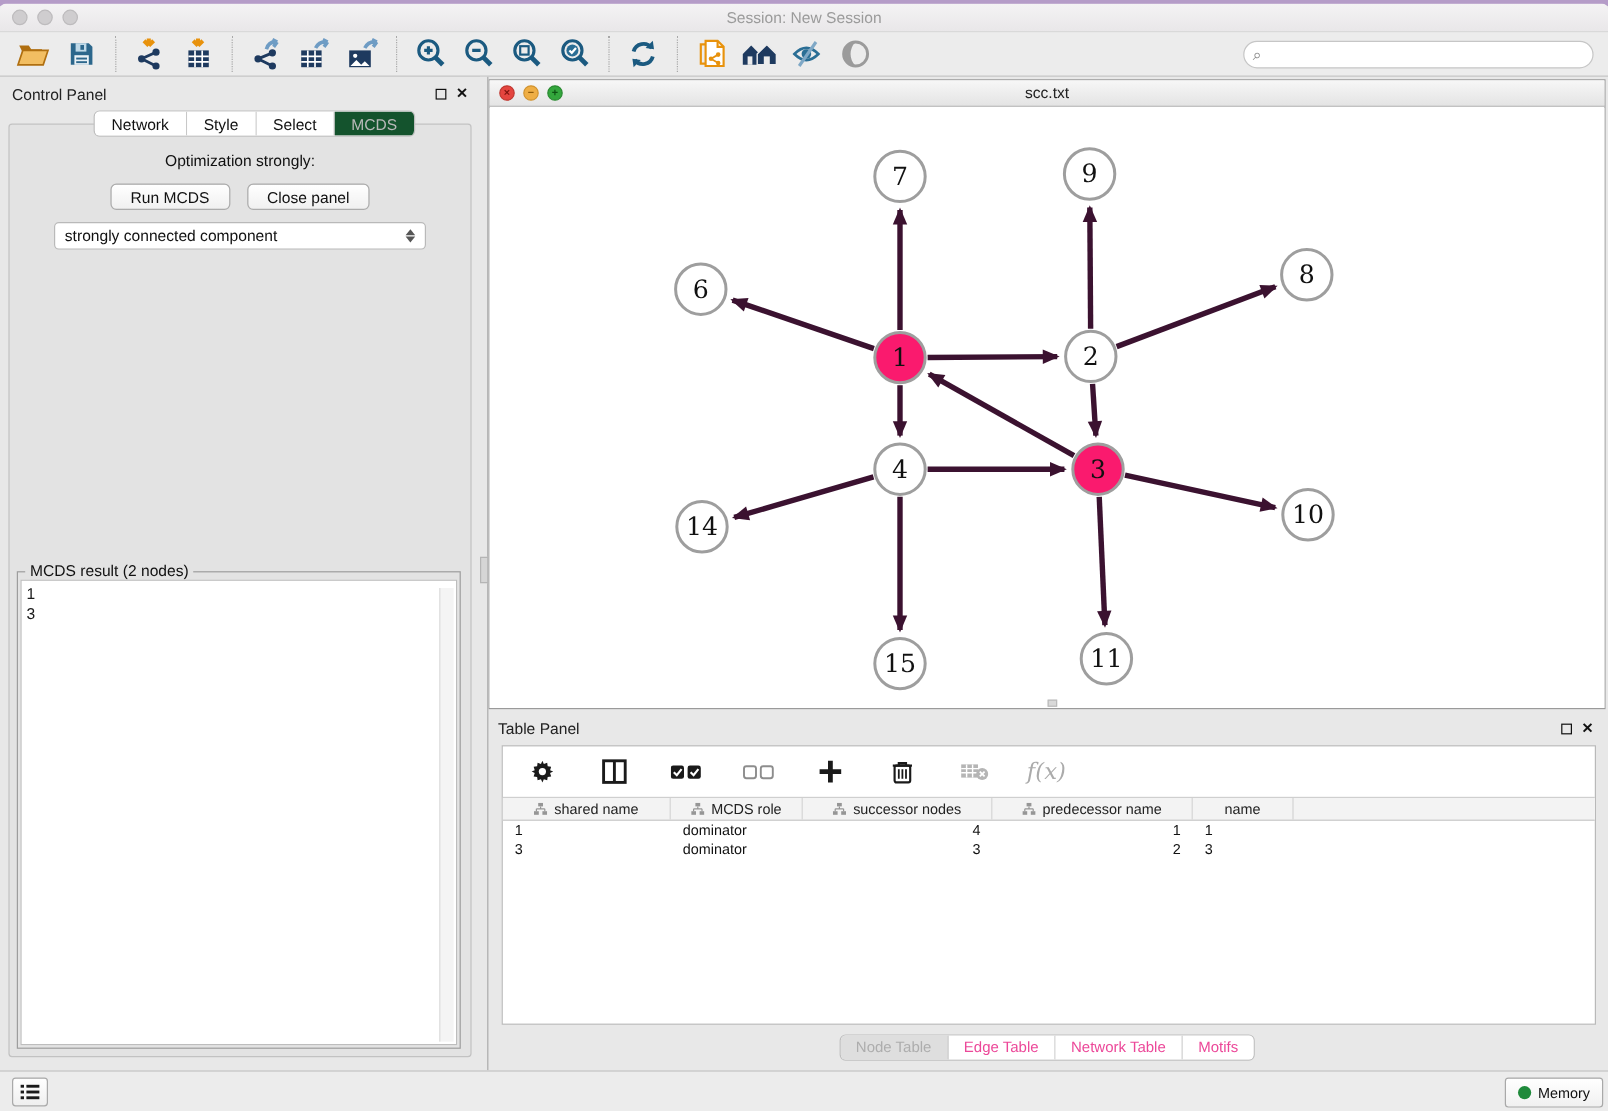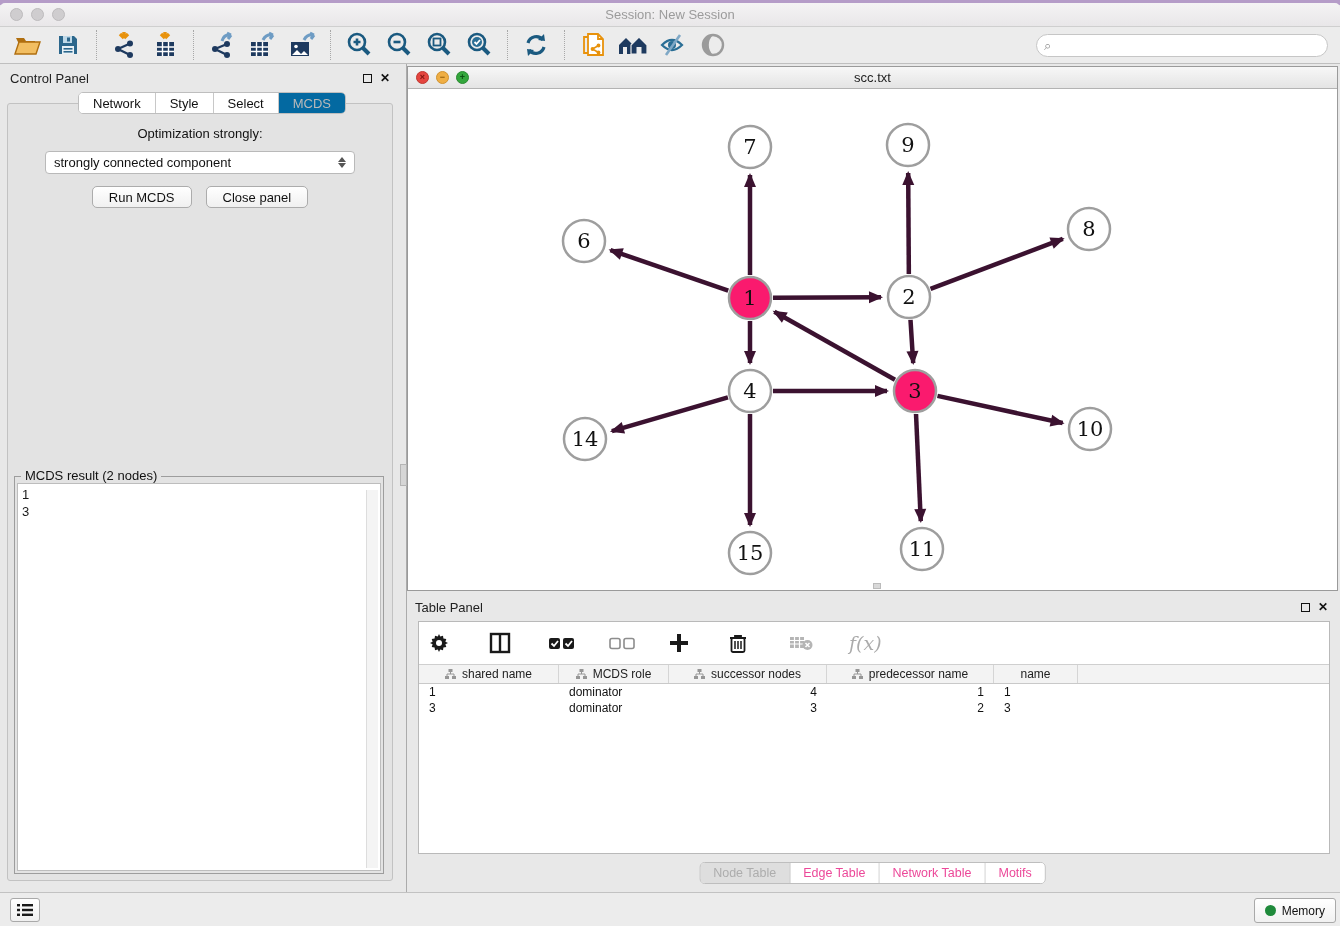--- a/index.html
+++ b/index.html
@@ -36,21 +36,21 @@
   .panel-title { font-size:13px; color:#222; }
   .panel-hdr-icons { margin-left:auto; display:flex; align-items:center; gap:8px; }
   .float-icon { width:9px; height:9px; border:1.6px solid #111; display:inline-block; }
   .close-icon { font-size:12px; font-weight:bold; color:#111; line-height:1; }
 
   #cp-tabs { position:absolute; left:78px; top:26px; display:flex; height:22px;
     border:1px solid #BEBEBE; border-radius:5px; overflow:hidden; background:#FFF; z-index:3; }
   .cp-tab { padding:0 14px; display:flex; align-items:center; font-size:13px; background:#FFF;
     border-right:1px solid #C8C8C8; color:#111; }
   .cp-tab:last-child { border-right:none; }
-  .cp-tab.selected { background:#0369a1; color:#B9B9B9; }
+  .cp-tab.selected { background:#14532d; color:#B9B9B9; }
 
   #cp-content { position:absolute; left:7px; right:7px; top:37px; bottom:0;
     background:#E3E3E3; border:1px solid #C2C2C2; border-radius:3px; }
   #opt-label { text-align:center; margin-top:22px; font-size:13px; color:#111; }
   #criterion-select { margin:10px auto 0; width:310px; height:23px; background:#FFF;
     border:1px solid #B9B9B9; border-radius:4px; display:flex; align-items:center; padding:0 8px; }
   #criterion-value { font-size:13px; color:#111; flex:1; }
   .updown { display:flex; flex-direction:column; gap:1px; align-items:center; }
   .updown i { width:0; height:0; border-left:4px solid transparent; border-right:4px solid transparent; }
   .updown .up { border-bottom:5px solid #555; }
@@ -89,21 +89,21 @@
   #graph-canvas { position:absolute; top:23px; left:0; right:0; bottom:0; background:#FFF; overflow:hidden; }
   #graph-svg text { font-family:"DejaVu Serif", serif; }
   #net-bottom-grip { position:absolute; bottom:1px; left:50%; width:8px; height:6px;
     background:#D9D9D9; border:1px solid #BBB; }
 
   
   #table-panel { position:absolute; left:407px; top:531px; right:2px; bottom:2px; }
   #tp-box { position:absolute; top:26px; left:11px; right:8px; bottom:36px;
     background:#FFF; border:1px solid #B9B9B9; }
   #tp-toolbar { height:42px; display:flex; align-items:center; padding-left:10px; gap:14px; }
-  .tp-icon { display:flex; align-items:center; width:46px; height:26px; }
+  .tp-icon { display:flex; align-items:center; justify-content:center; width:46px; height:26px; }
   .fx-label { font-family:"DejaVu Serif", serif; font-style:italic; font-size:19px; color:#ABABAB; }
   #tp-table { border-top:1px solid #CFCFCF; }
   .tp-header-row { display:flex; height:19px; background:#F3F3F3; border-bottom:1px solid #C9C9C9; }
   .tp-col { display:flex; align-items:center; justify-content:center; gap:6px; font-size:12px;
     color:#222; border-right:1px solid #D5D5D5; height:100%; }
   .tree-ico { opacity:.75; }
   .tp-row { display:flex; height:16px; font-size:12px; color:#111; }
   .tp-cell { padding:0 10px; display:flex; align-items:center; height:100%; }
   .al { justify-content:flex-start; } .ar { justify-content:flex-end; }
 
@@ -298,30 +298,30 @@
       </span>
     </div>
     <div id="cp-tabs">
       <div class="cp-tab">Network</div>
       <div class="cp-tab">Style</div>
       <div class="cp-tab">Select</div>
       <div class="cp-tab selected">MCDS</div>
     </div>
     <div id="cp-content">
       <div id="opt-label">Optimization strongly:</div>
+      <div id="cp-buttons">
+        <div class="mac-btn">Run MCDS</div>
+        <div class="mac-btn">Close panel</div>
+      </div>
       <div id="criterion-select">
         <span id="criterion-value">strongly connected component</span>
         <span class="updown">
             <i class="up"></i>
             <i class="dn"></i>
           </span>
-      </div>
-      <div id="cp-buttons">
-        <div class="mac-btn">Run MCDS</div>
-        <div class="mac-btn">Close panel</div>
       </div>
       <div id="mcds-fieldset">
         <span id="mcds-legend">MCDS result (2 nodes)</span>
         <div id="mcds-textarea">
           <div>1</div>
           <div>3</div>
           <div id="mcds-scrollbar"></div>
         </div>
       </div>
     </div>

